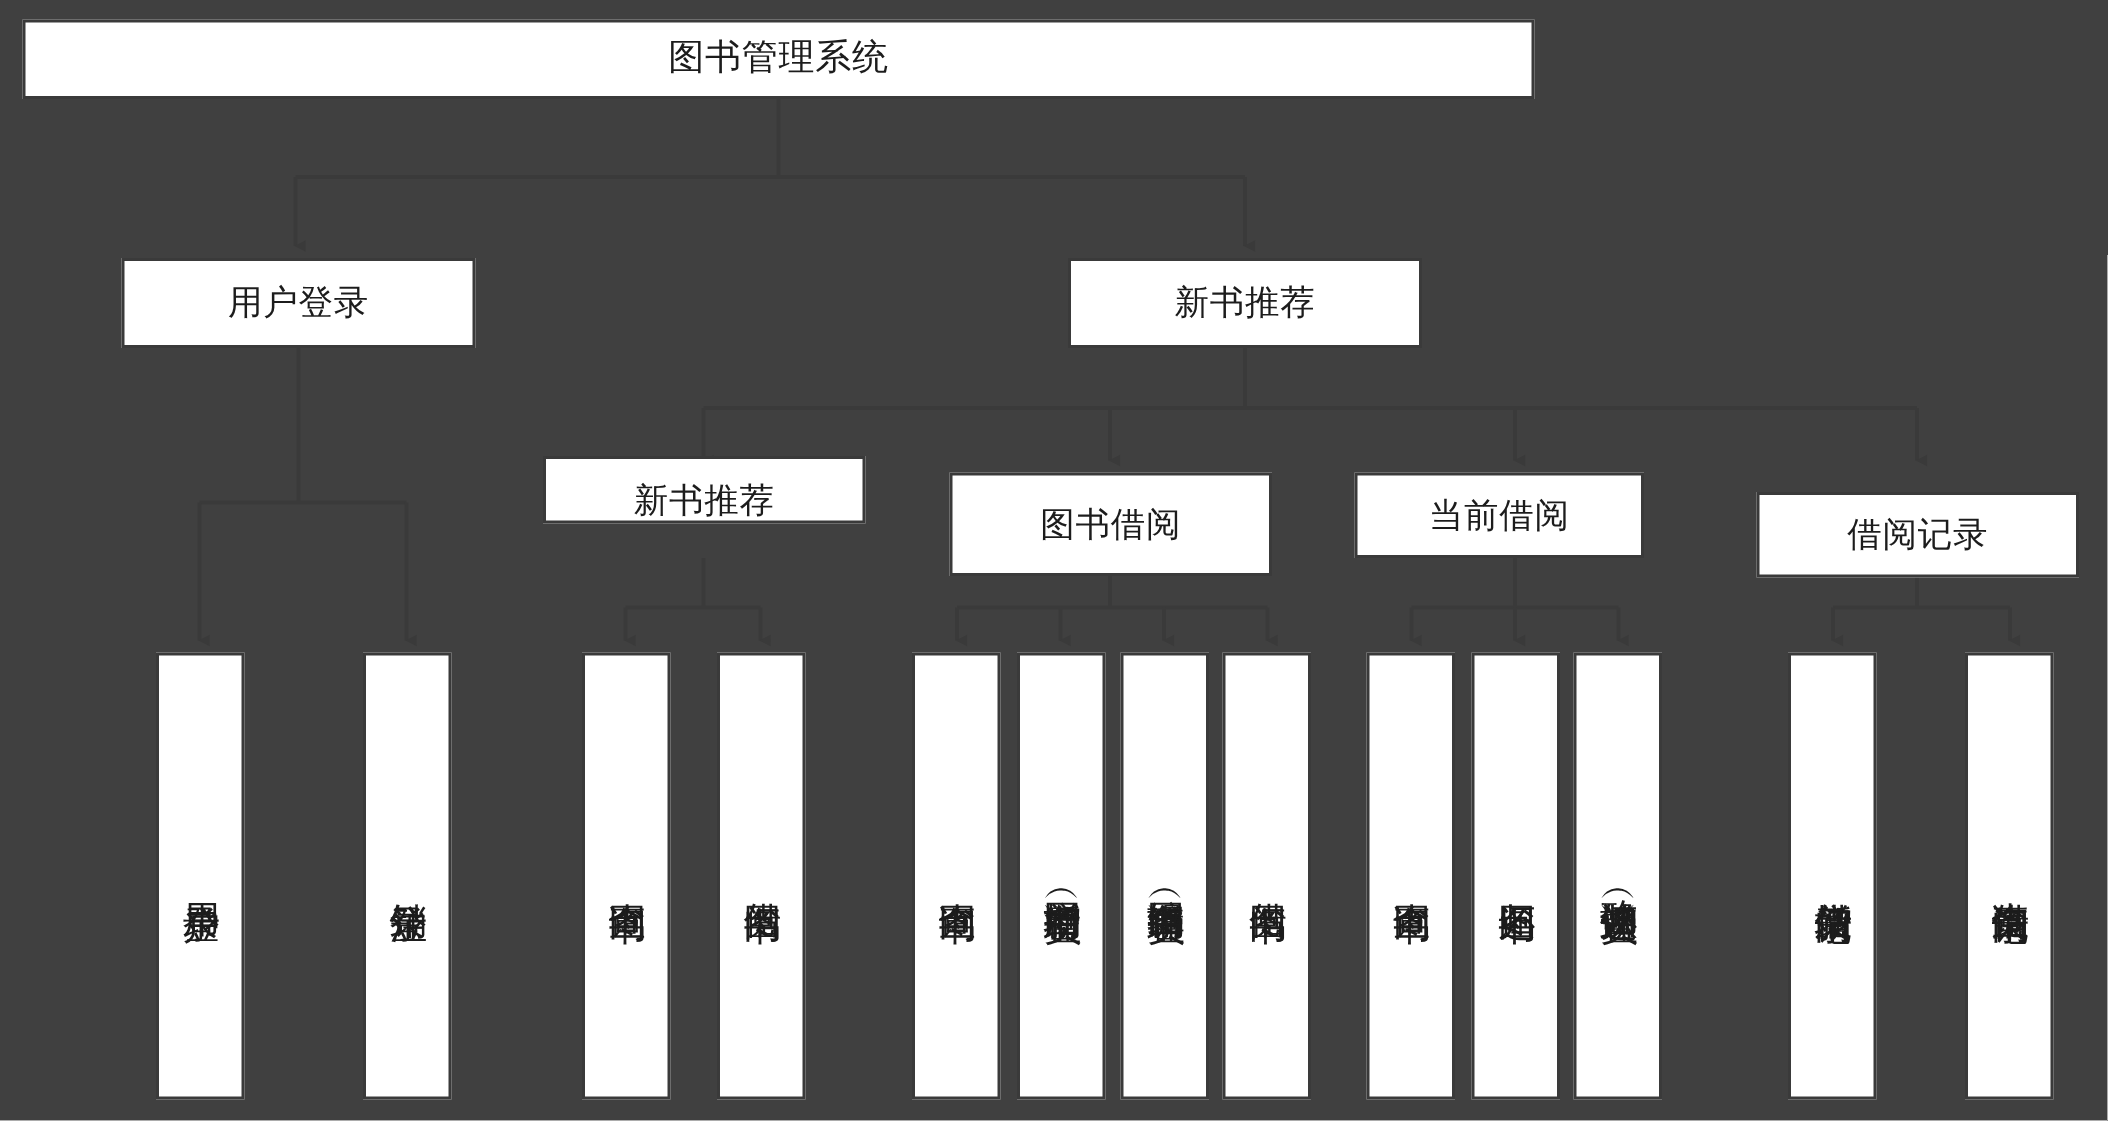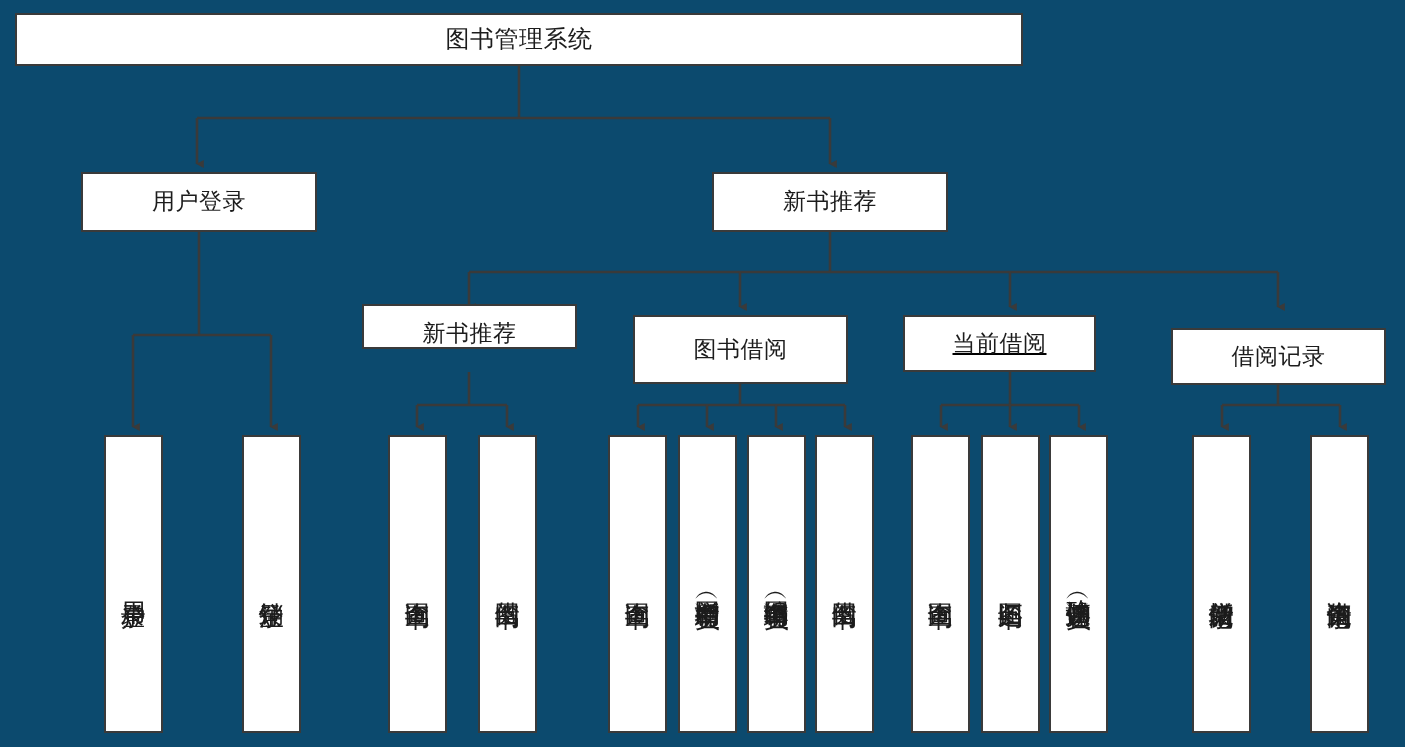--- a/index.html
+++ b/index.html
@@ -8,21 +8,21 @@
     padding: 0;
     background: #ffffff;
   }
   body {
     font-family: "Liberation Sans", "DejaVu Sans", sans-serif;
   }
   #diagram-root {
     position: relative;
     width: 1405px;
     height: 747px;
-    background: #0c4a6e;
+    background: #404040;
     overflow: hidden;
   }
   svg.connector-layer {
     position: absolute;
     left: 0;
     top: 0;
     width: 1405px;
     height: 747px;
     pointer-events: none;
   }
@@ -143,21 +143,21 @@
   </div>
 
   <div class="node-box horiz" style="left:362px; top:304px; width:215px; height:45px;align-items:flex-end;">
     <span class="node-label">新书推荐</span>
   </div>
 
   <div class="node-box horiz" style="left:633px; top:315px; width:215px; height:69px;">
     <span class="node-label">图书借阅</span>
   </div>
 
-  <div class="node-box horiz" style="left:903px; top:315px; width:193px; height:57px;text-decoration:underline;">
+  <div class="node-box horiz" style="left:903px; top:315px; width:193px; height:57px;">
     <span class="node-label">当前借阅</span>
   </div>
 
   <div class="node-box horiz" style="left:1171px; top:328px; width:215px; height:57px;">
     <span class="node-label">借阅记录</span>
   </div>
 
   <div class="node-box vert" style="left:104px; top:435px; width:59px; height:298px;">
     <span class="node-label">用户登录</span>
   </div>

